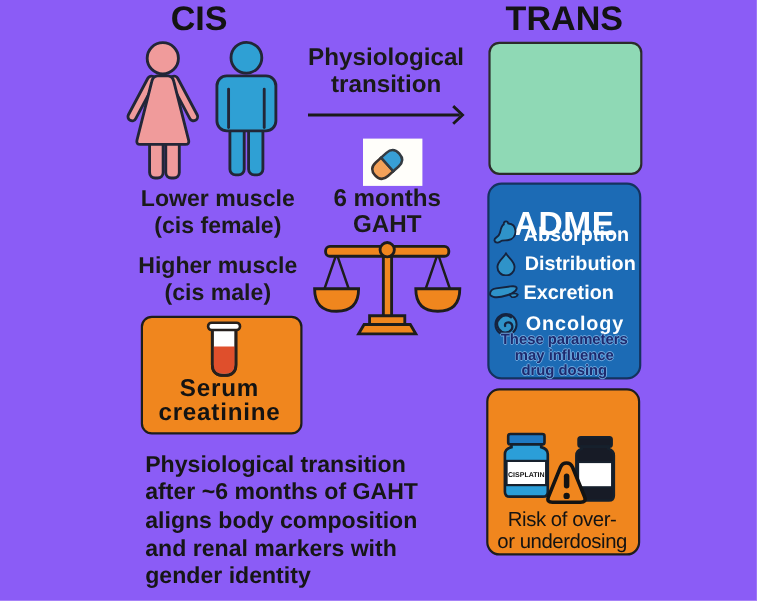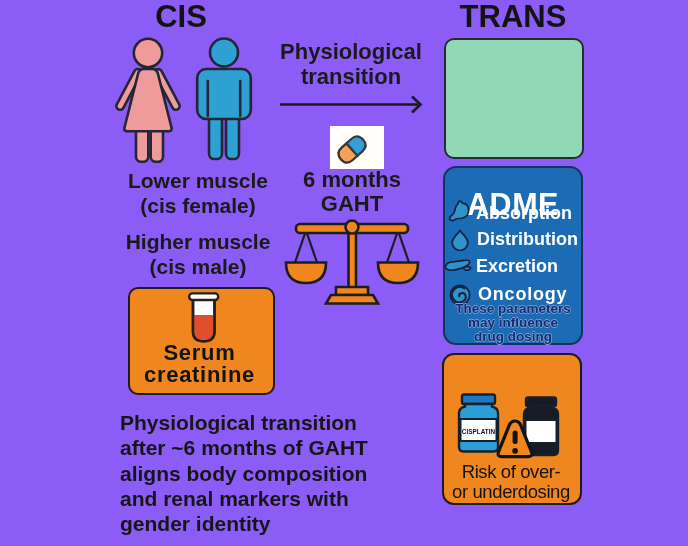--- a/index.html
+++ b/index.html
@@ -73,21 +73,21 @@
 
   <div class="abs" style="left:128px;top:287px;width:143px;height:104px;background:#F0861E;border:2.6px solid #1d1d1d;border-radius:10px;"></div>
   <svg class="abs" style="left:186px;top:291px;" width="40" height="56" viewBox="0 0 40 56">
     <path d="M7,8 L7,40.5 Q7,50.3 17.75,50.3 Q28.5,50.3 28.5,40.5 L28.5,8 Z" fill="#fff" stroke="#26201c" stroke-width="2.5"></path>
     <path d="M8,24 L27.5,24 L27.5,40.5 Q27.5,49 17.75,49 Q8,49 8,40.5 Z" fill="#DF4F2C"></path>
     <path d="M7,8 L7,40.5 Q7,50.3 17.75,50.3 Q28.5,50.3 28.5,40.5 L28.5,8 Z" fill="none" stroke="#26201c" stroke-width="2.5"></path>
     <rect x="3.2" y="2.4" width="29" height="6.6" rx="3.2" fill="#fff" stroke="#26201c" stroke-width="2.4"></rect>
   </svg>
   <div class="abs" style="left:128px;top:342px;width:143px;color:#131313;font-weight:700;font-size:22px;line-height:22px;letter-spacing:0.7px;text-align:center;">Serum<br>creatinine</div>
 
-  <div class="abs" style="left:120px;top:410px;width:300px;font-weight:700;font-size:21px;line-height:25.3px;color:#161616;">Physiological transition<br>after ~6 months of GAHT<br>aligns body composition<br>and renal markers with<br>gender identity</div>
+  <div class="abs" style="left:132px;top:410px;width:300px;font-weight:700;font-size:21px;line-height:25.3px;color:#161616;">Physiological transition<br>after ~6 months of GAHT<br>aligns body composition<br>and renal markers with<br>gender identity</div>
 
   <div class="abs" style="left:444px;top:38px;width:136px;height:117px;background:#8FD9B5;border:2.2px solid #2b2b2b;border-radius:10px;"></div>
 
   <div class="abs" style="left:443px;top:166px;width:136px;height:175px;background:#1C6BB5;border:2.6px solid #15325f;border-radius:13px;"></div>
   <div class="abs" style="left:443px;top:167px;width:140px;font-size:30.5px;font-weight:700;color:#fff;text-align:center;letter-spacing:0.5px;margin-top:20px;">ADME</div>
 
   <svg class="abs" style="left:446px;top:200px;" width="26" height="23" viewBox="0 0 26 23">
     <path d="M14,1.2 C12.4,1.2 11.8,2.4 12,4 C9.6,5.4 9.2,8.6 8.6,11.4 C8.2,13.4 6.8,14.8 5,16 C2.6,17.6 3.4,20.4 6,20.6 C7.8,20.8 8.6,19.4 10.4,18.8 C12.2,18.2 14.2,18.8 16.4,18.2 C20.4,17.2 22.8,13.8 22.6,10 C22.4,6 19.8,3.4 16,3.2 C15.8,1.8 15.2,1.2 14,1.2 Z" fill="#2F93C9" stroke="#15233f" stroke-width="1.7" stroke-linejoin="round"></path>
   </svg>
   <div class="abs" style="left:476px;top:203px;font-size:18px;font-weight:700;color:#fff;">Absorption</div>

